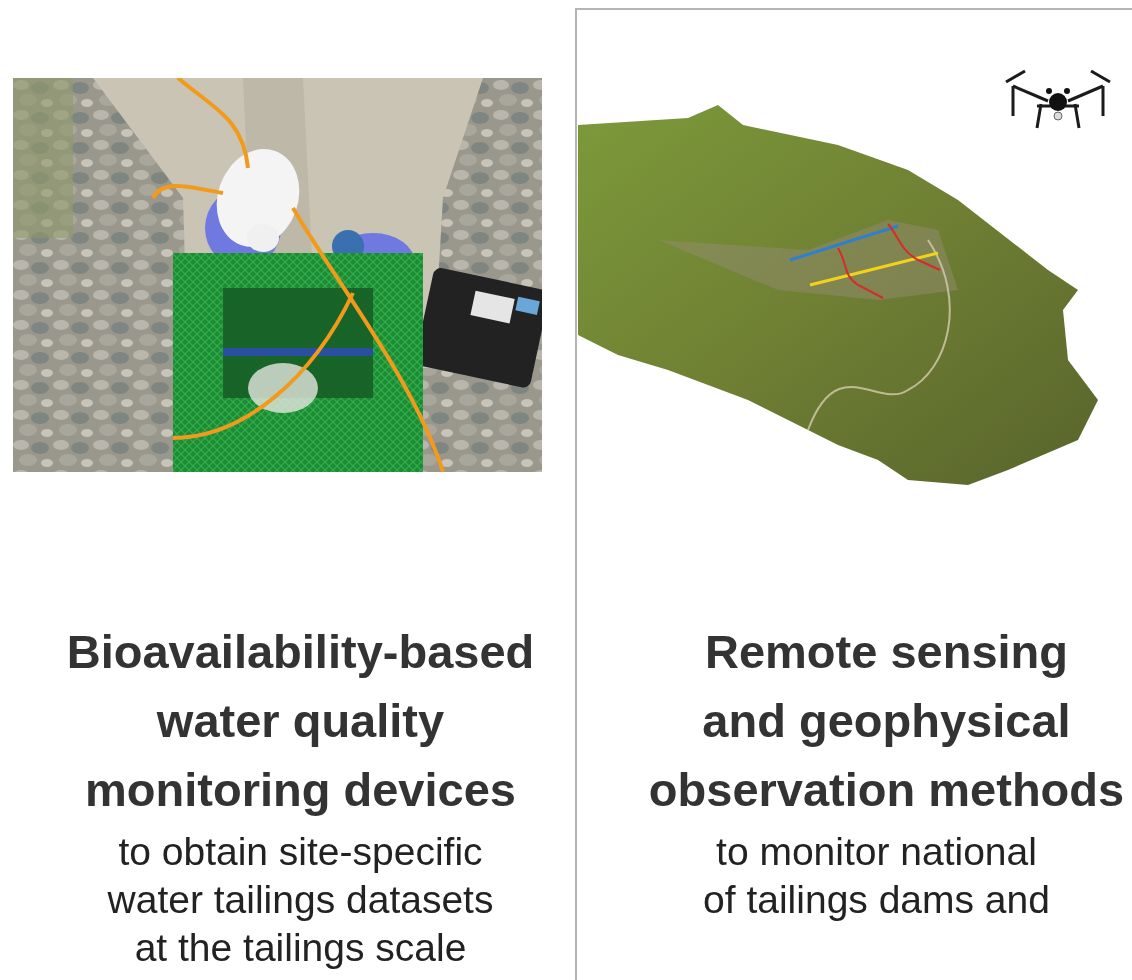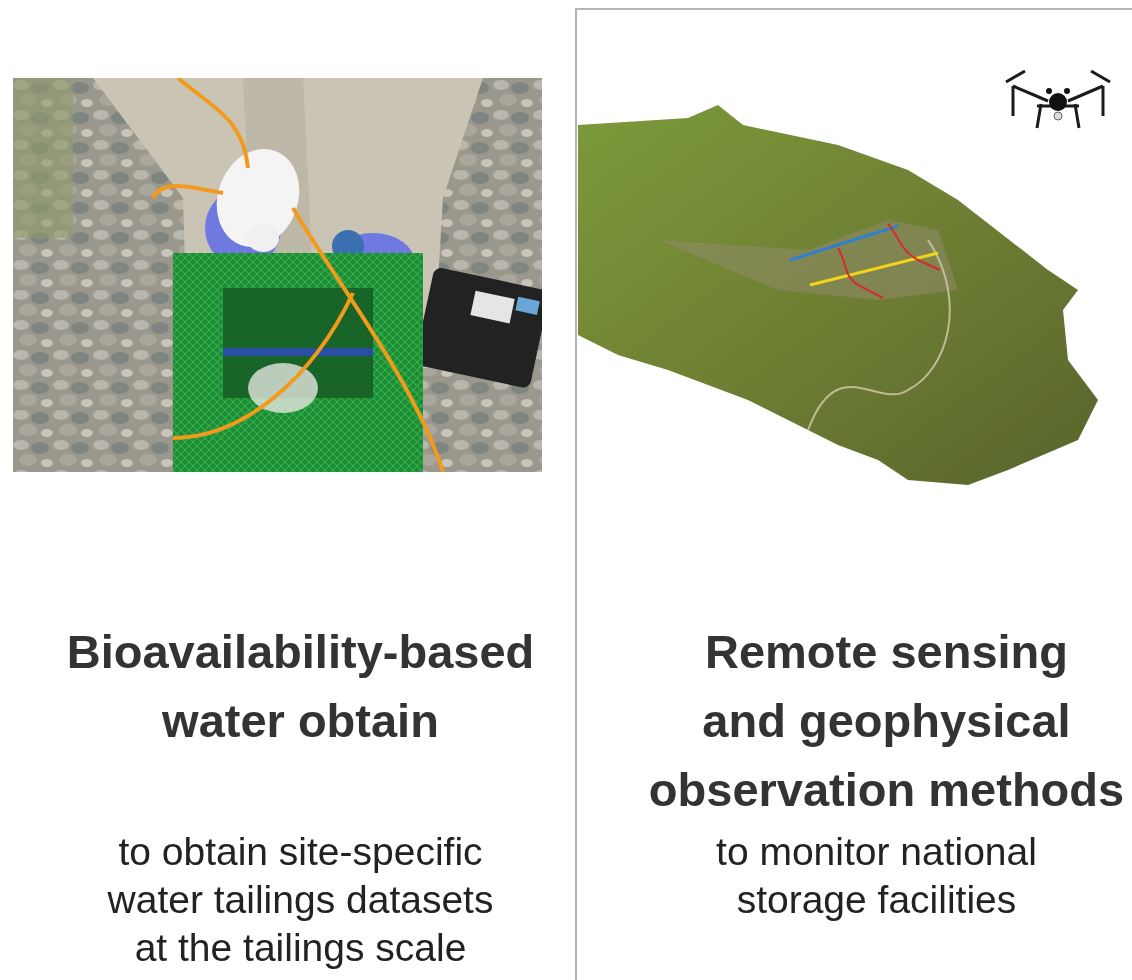--- a/index.html
+++ b/index.html
@@ -92,29 +92,30 @@
     </g>
     <circle cx="55" cy="36" r="9" fill="#111"></circle>
     <circle cx="46" cy="25" r="3" fill="#111"></circle>
     <circle cx="64" cy="25" r="3" fill="#111"></circle>
     <circle cx="55" cy="50" r="4" fill="#dcdcdc" stroke="#666"></circle>
   </svg>
 </div>
 
 <div class="heading" style="left:0; width:556px; top:617px;">
   <span class="line">Bioavailability-based</span>
-  <span class="line">water obtain</span>
+  <span class="line">water quality</span>
+  <span class="line">monitoring devices</span>
 </div>
 <div class="sub" style="left:0; width:556px; top:828px;">
   <span class="line">to obtain site-specific</span>
   <span class="line">water tailings datasets</span>
   <span class="line">at the tailings scale</span>
 </div>
 
 <div class="heading" style="left:578px; width:572px; top:617px;">
   <span class="line">Remote sensing</span>
   <span class="line">and geophysical</span>
   <span class="line">observation methods</span>
 </div>
 <div class="sub" style="left:578px; width:552px; top:828px;">
   <span class="line">to monitor national</span>
-  <span class="line">storage facilities</span>
+  <span class="line">of tailings dams and</span>
 </div>
 
 </body></html>

